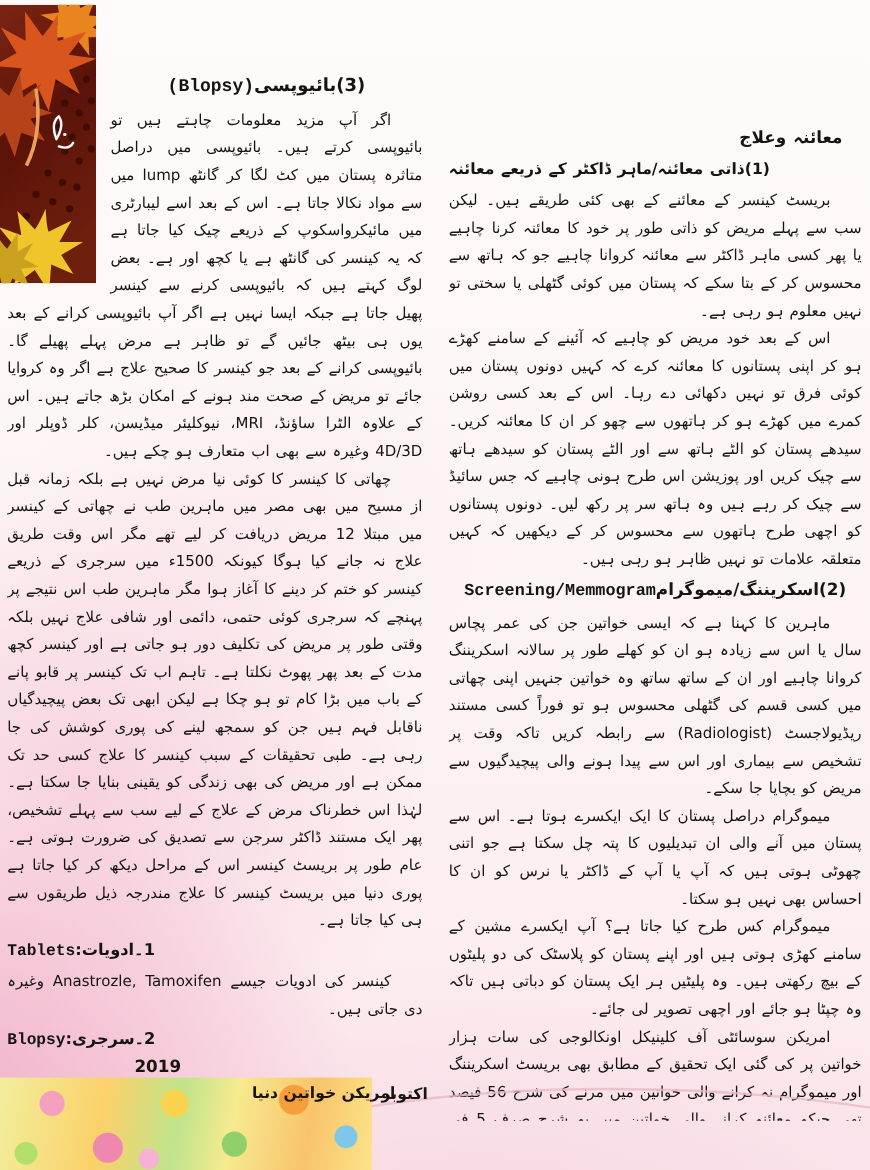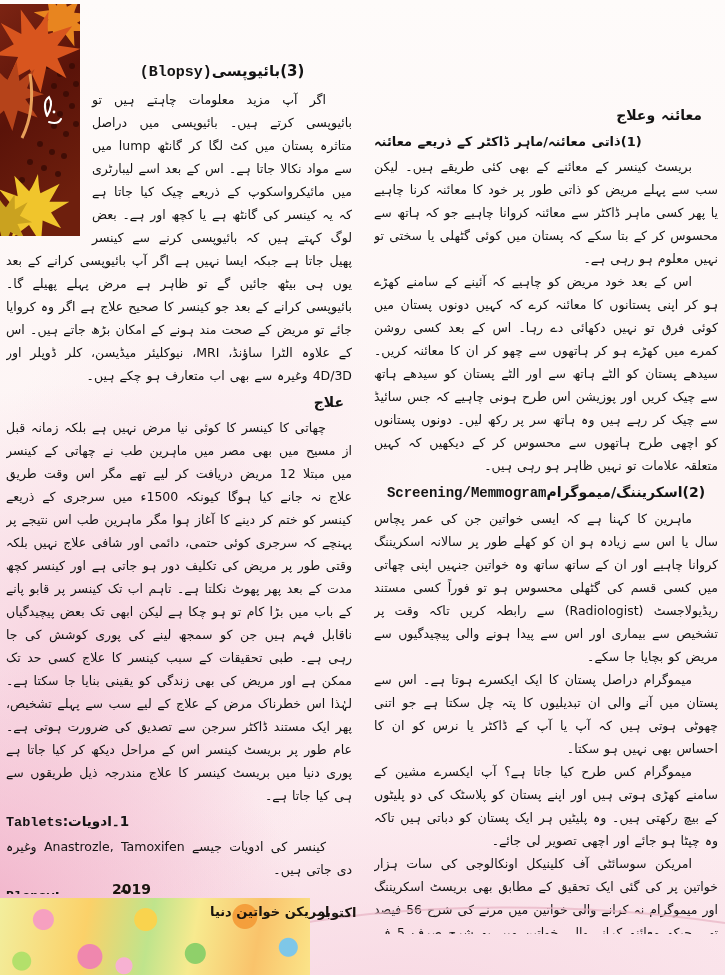--- a/index.html
+++ b/index.html
@@ -118,21 +118,20 @@
     <p>میموگرام کس طرح کیا جاتا ہے؟ آپ ایکسرے مشین کے سامنے کھڑی ہوتی ہیں اور اپنے پستان کو پلاسٹک کی دو پلیٹوں کے بیچ رکھتی ہیں۔ وہ پلیٹیں ہر ایک پستان کو دباتی ہیں تاکہ وہ چپٹا ہو جائے اور اچھی تصویر لی جائے۔</p>
     <p>امریکن سوسائٹی آف کلینیکل اونکالوجی کی سات ہزار خواتین پر کی گئی ایک تحقیق کے مطابق بھی بریسٹ اسکریننگ اور میموگرام نہ کرانے والی خواتین میں مرنے کی شرح 56 فیصد تھی جبکہ معائنہ کرانے والی خواتین میں یہ شرح صرف 5 فی صد تھی۔ کیمبرج ہاسپٹل آف بریسٹ کینسر اور ہاورڈ میڈیکل اسکول کے ڈاکٹر بلیک کیڈی کا کہنا تھا کہ بریسٹ کینسر کی وجہ سے موت سے بچنے کے لیے موثر ترین طریقہ باقاعدہ اسکریننگ اور میموگرام ہے۔</p>
   </div>
 
   <div class="col col-left">
     <div class="art-spacer"></div>
     <div class="h-biopsy">
       <span>(3)بائیوپسی</span><span class="lat">(Blopsy)</span>
     </div>
     <p>اگر آپ مزید معلومات چاہتے ہیں تو بائیوپسی کرتے ہیں۔ بائیوپسی میں دراصل متاثرہ پستان میں کٹ لگا کر گانٹھ lump میں سے مواد نکالا جاتا ہے۔ اس کے بعد اسے لیبارٹری میں مائیکرواسکوپ کے ذریعے چیک کیا جاتا ہے کہ یہ کینسر کی گانٹھ ہے یا کچھ اور ہے۔ بعض لوگ کہتے ہیں کہ بائیوپسی کرنے سے کینسر پھیل جاتا ہے جبکہ ایسا نہیں ہے اگر آپ بائیوپسی کرانے کے بعد یوں ہی بیٹھ جائیں گے تو ظاہر ہے مرض پہلے پھیلے گا۔ بائیوپسی کرانے کے بعد جو کینسر کا صحیح علاج ہے اگر وہ کروایا جائے تو مریض کے صحت مند ہونے کے امکان بڑھ جاتے ہیں۔ اس کے علاوہ الٹرا ساؤنڈ، MRI، نیوکلیئر میڈیسن، کلر ڈوپلر اور 4D/3D وغیرہ سے بھی اب متعارف ہو چکے ہیں۔</p>
-    <div class="h-ilaj">علاج</div>
     <p>چھاتی کا کینسر کا کوئی نیا مرض نہیں ہے بلکہ زمانہ قبل از مسیح میں بھی مصر میں ماہرین طب نے چھاتی کے کینسر میں مبتلا 12 مریض دریافت کر لیے تھے مگر اس وقت طریق علاج نہ جانے کیا ہوگا کیونکہ 1500ء میں سرجری کے ذریعے کینسر کو ختم کر دینے کا آغاز ہوا مگر ماہرین طب اس نتیجے پر پہنچے کہ سرجری کوئی حتمی، دائمی اور شافی علاج نہیں بلکہ وقتی طور پر مریض کی تکلیف دور ہو جاتی ہے اور کینسر کچھ مدت کے بعد پھر پھوٹ نکلتا ہے۔ تاہم اب تک کینسر پر قابو پانے کے باب میں بڑا کام تو ہو چکا ہے لیکن ابھی تک بعض پیچیدگیاں ناقابل فہم ہیں جن کو سمجھ لینے کی پوری کوشش کی جا رہی ہے۔ طبی تحقیقات کے سبب کینسر کا علاج کسی حد تک ممکن ہے اور مریض کی بھی زندگی کو یقینی بنایا جا سکتا ہے۔ لہٰذا اس خطرناک مرض کے علاج کے لیے سب سے پہلے تشخیص، پھر ایک مستند ڈاکٹر سرجن سے تصدیق کی ضرورت ہوتی ہے۔ عام طور پر بریسٹ کینسر اس کے مراحل دیکھ کر کیا جاتا ہے پوری دنیا میں بریسٹ کینسر کا علاج مندرجہ ذیل طریقوں سے ہی کیا جاتا ہے۔</p>
 
     <div class="item-h">
       <span>1۔ادویات:</span><span class="lat">Tablets</span>
     </div>
     <p>کینسر کی ادویات جیسے Anastrozle, Tamoxifen وغیرہ دی جاتی ہیں۔</p>
 
     <div class="item-h">
       <span>2۔سرجری:</span><span class="lat">Blopsy</span>
     </div>

